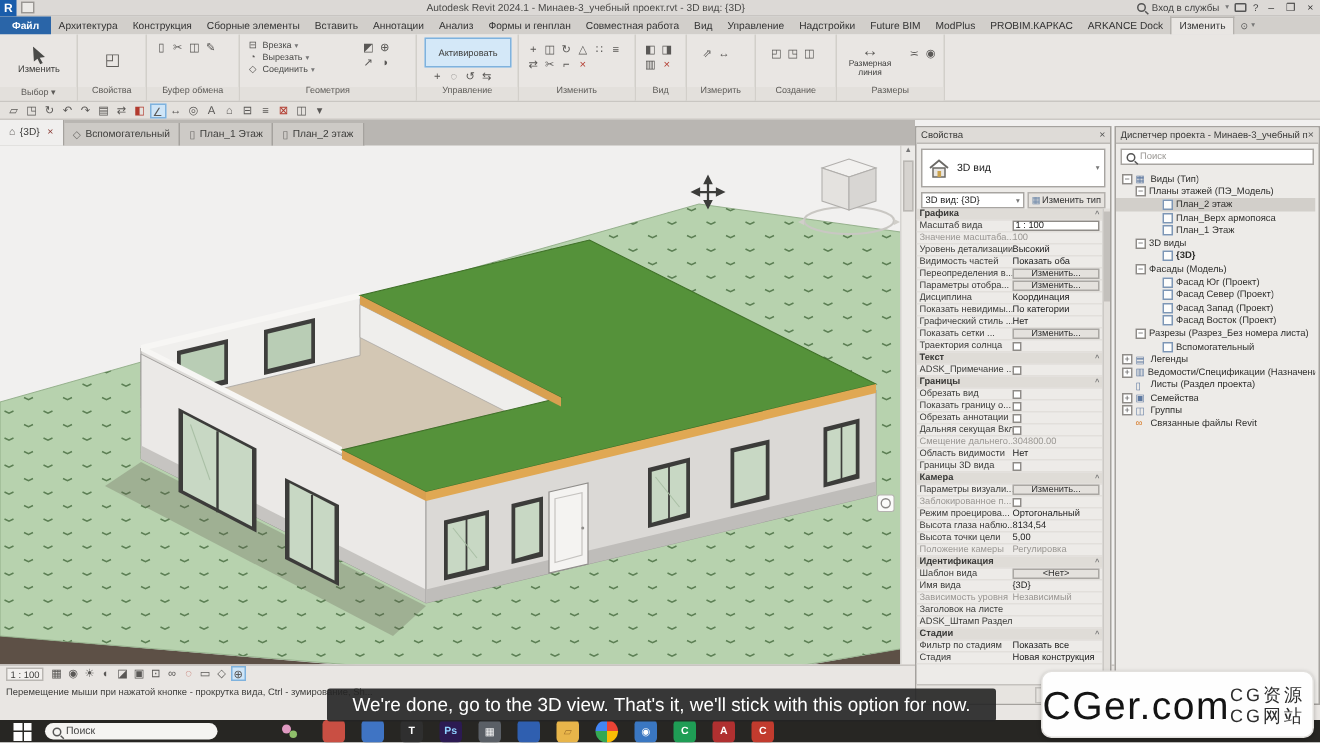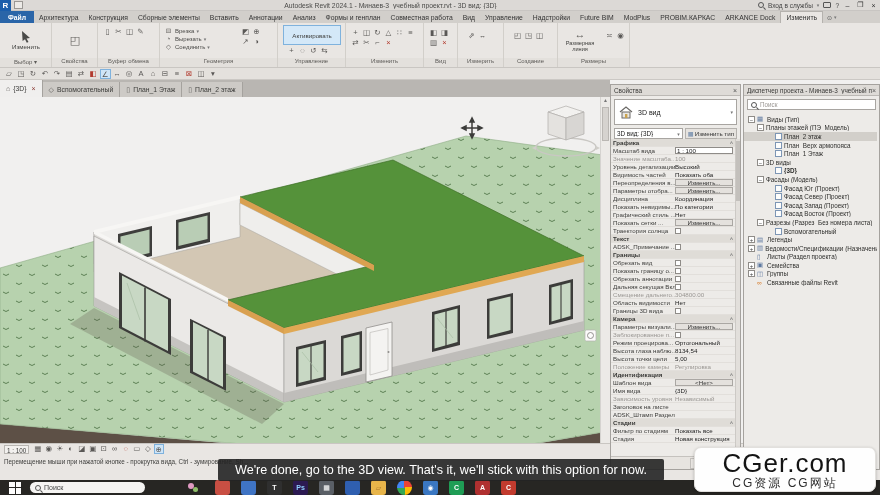--- a/index.html
+++ b/index.html
@@ -92,21 +92,21 @@
 .tsp{width:9px;flex:none}
 .tsq{width:7px;height:7px;border:1px solid #7d96b5;background:#fdfdfc;margin-right:2px;flex:none}
 .tico{width:9px;font-size:6.5px;margin-right:1px;color:#5f7globe}
 .tico{color:#5e79a0}
 .tico.link{color:#d77b29}
 .tlbl{overflow:hidden}
 .tlbl.bold{font-weight:bold}
 
 #subtitle{left:218px;top:459px;width:446px;height:22px;background:rgba(35,35,35,.9);color:#fff;display:flex;align-items:center;justify-content:center;font-size:12.6px;z-index:60;border-radius:2px;white-space:nowrap}
 #tealbadge{left:705px;top:451px;width:37px;height:13px;background:#2f9e8f;border-radius:2px;z-index:55}
-#cger{left:694px;top:447px;width:182px;height:45px;background:#fefefe;border:1px solid #e2e0dd;border-radius:7px;z-index:70;display:flex;flex-direction:column;align-items:center;justify-content:center;box-shadow:0 1px 3px rgba(0,0,0,.25)}
+#cger{left:694px;top:447px;width:182px;height:45px;background:#fefefe;border:1px solid #e2e0dd;border-radius:7px;z-index:70;display:flex;align-items:center;justify-content:center;box-shadow:0 1px 3px rgba(0,0,0,.25)}
 #cger .l1{font-size:26px;color:#141414;letter-spacing:1px;line-height:26px}
 #cger .l2{font-size:12px;color:#2d2d2d;letter-spacing:2px;line-height:14px}
 
 #taskbar{left:0;top:480px;width:880px;height:15px;background:#272623;display:flex;align-items:center;z-index:50}
 .start{width:12px;height:12px;display:grid;grid-template-columns:1fr 1fr;grid-template-rows:1fr 1fr;gap:1px;margin:0 9px}
 .start i{background:#fdfdfd}
 .tsearch{width:115px;height:11px;background:#f5f4f2;border-radius:6px;display:flex;align-items:center;gap:3px;padding:0 5px;color:#444;font-size:7px}
 .weather{width:14px;height:12px;margin-left:42px;position:relative}
 .weather::before{content:"";position:absolute;width:6px;height:6px;border-radius:50%;background:#e09ac2;left:1px;top:1px}
 .weather::after{content:"";position:absolute;width:5px;height:5px;border-radius:50%;background:#8fbf6a;left:6px;top:5px}

